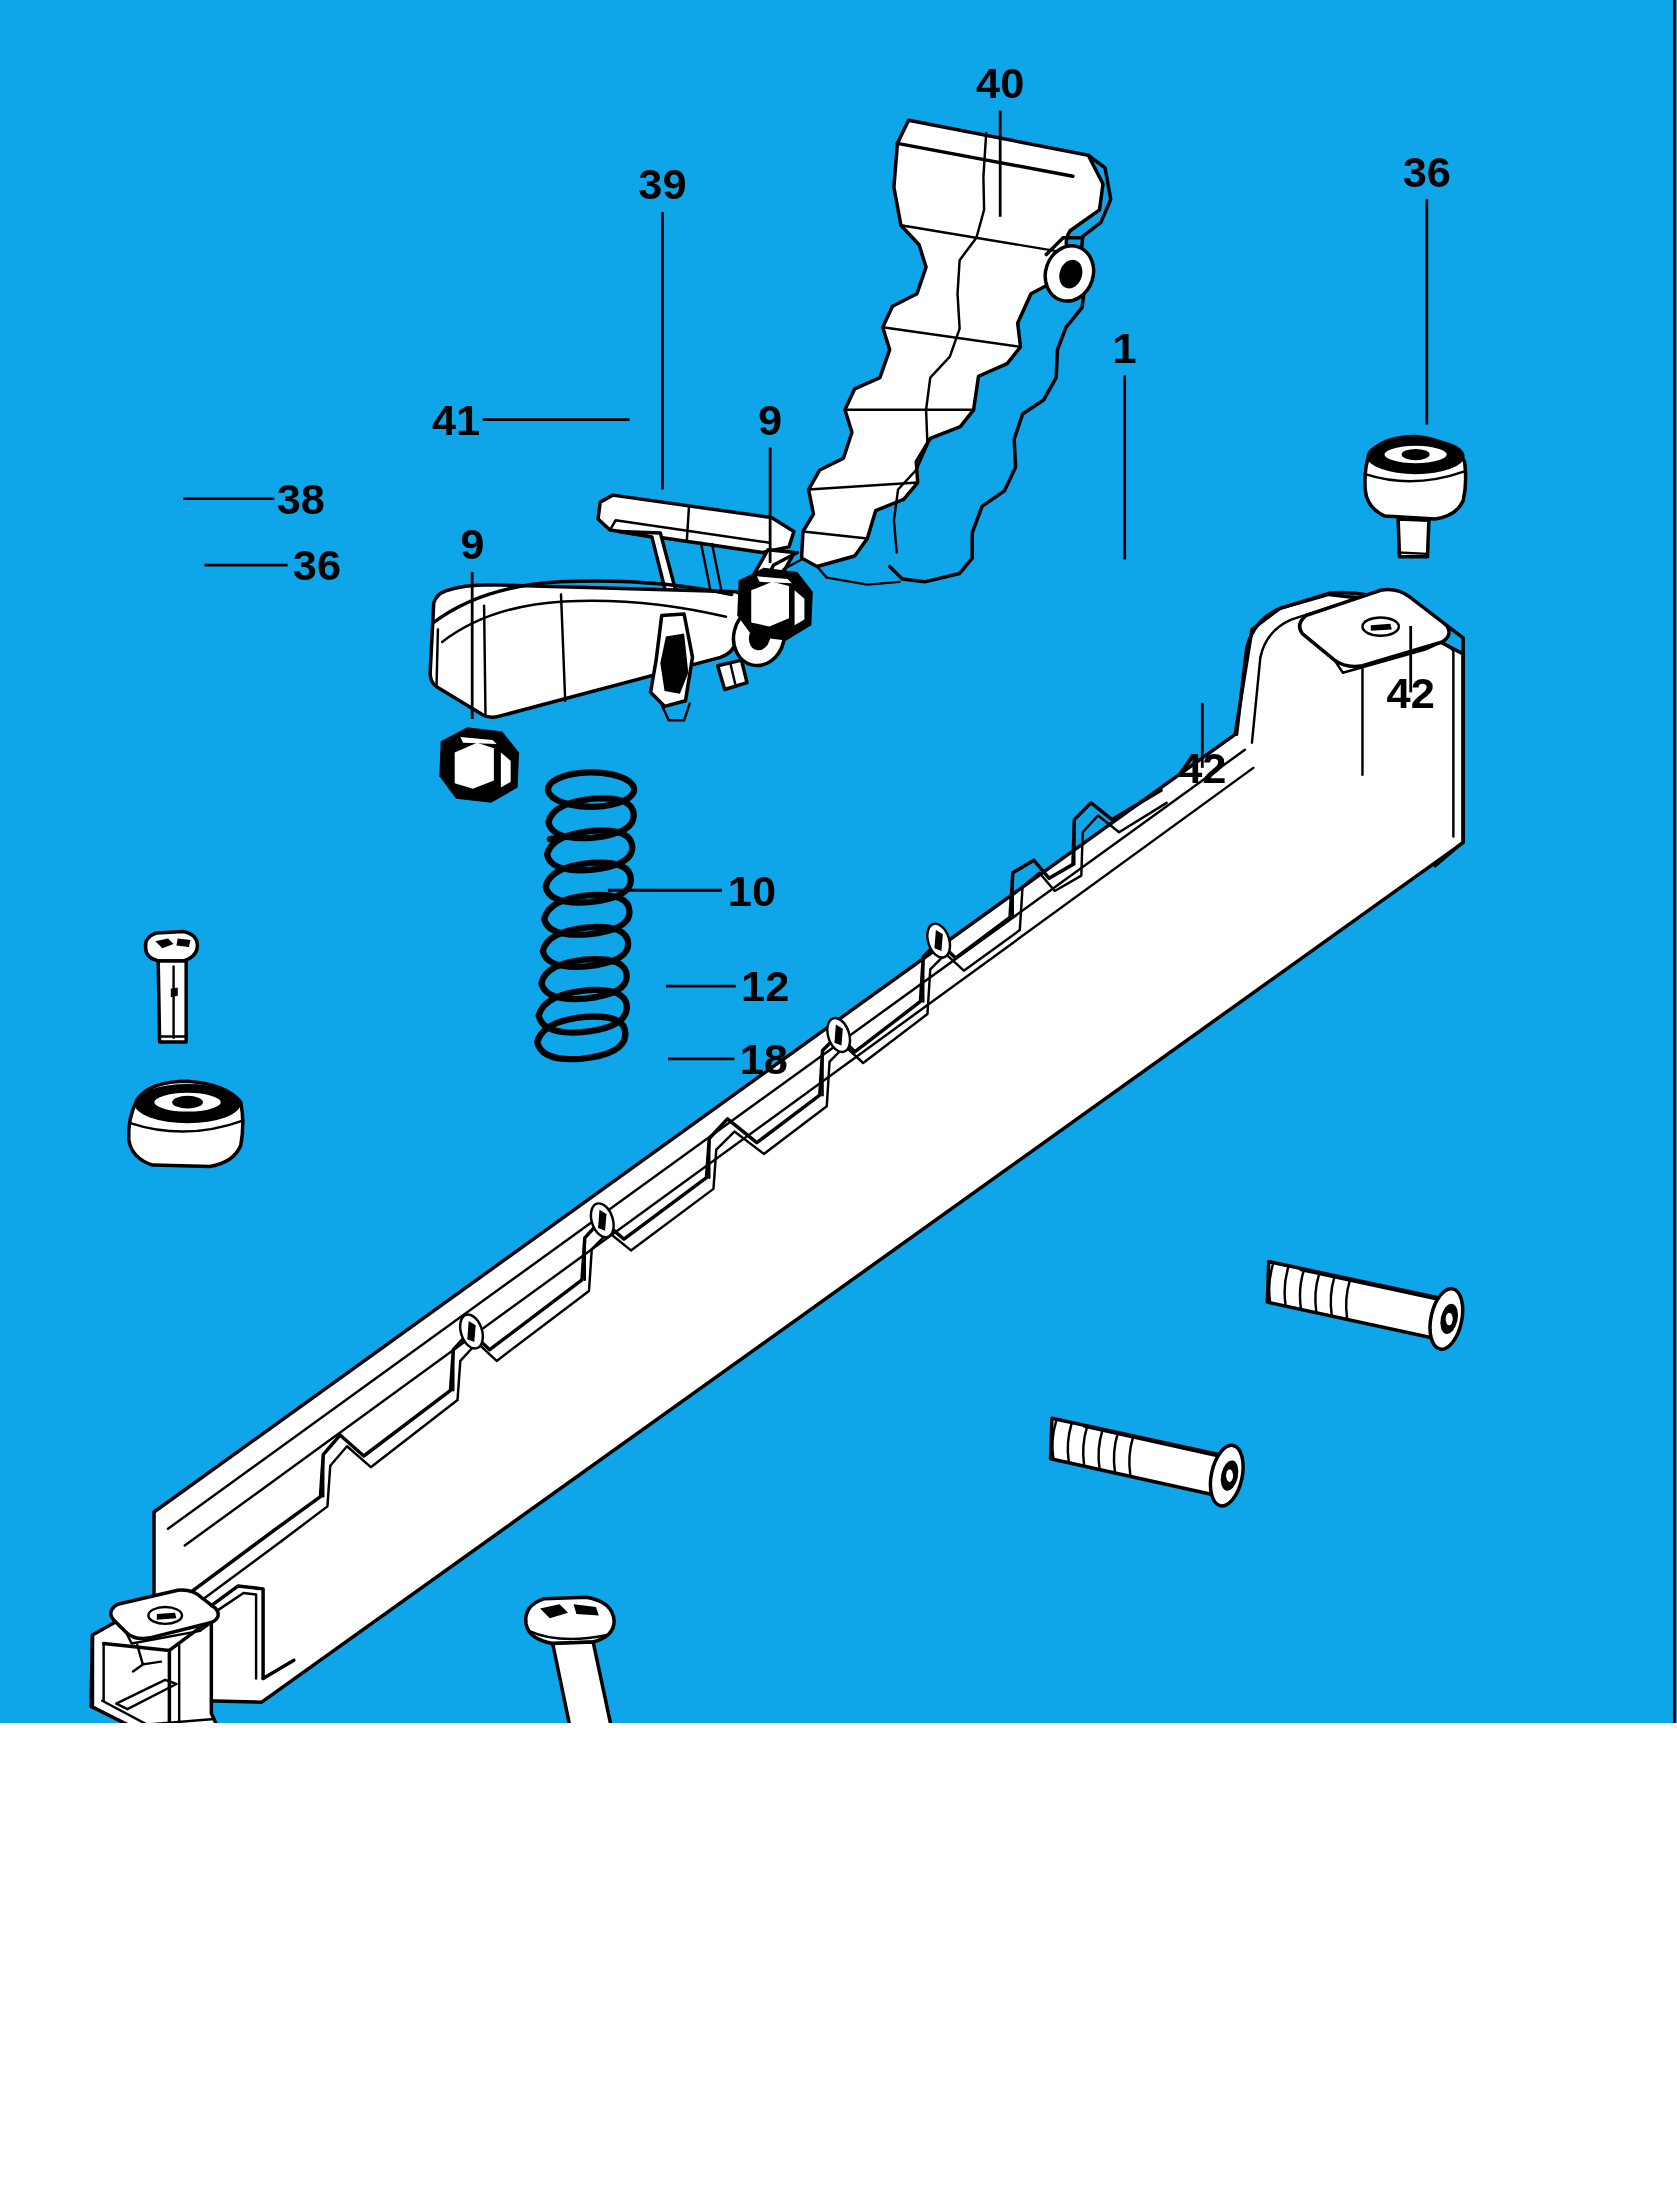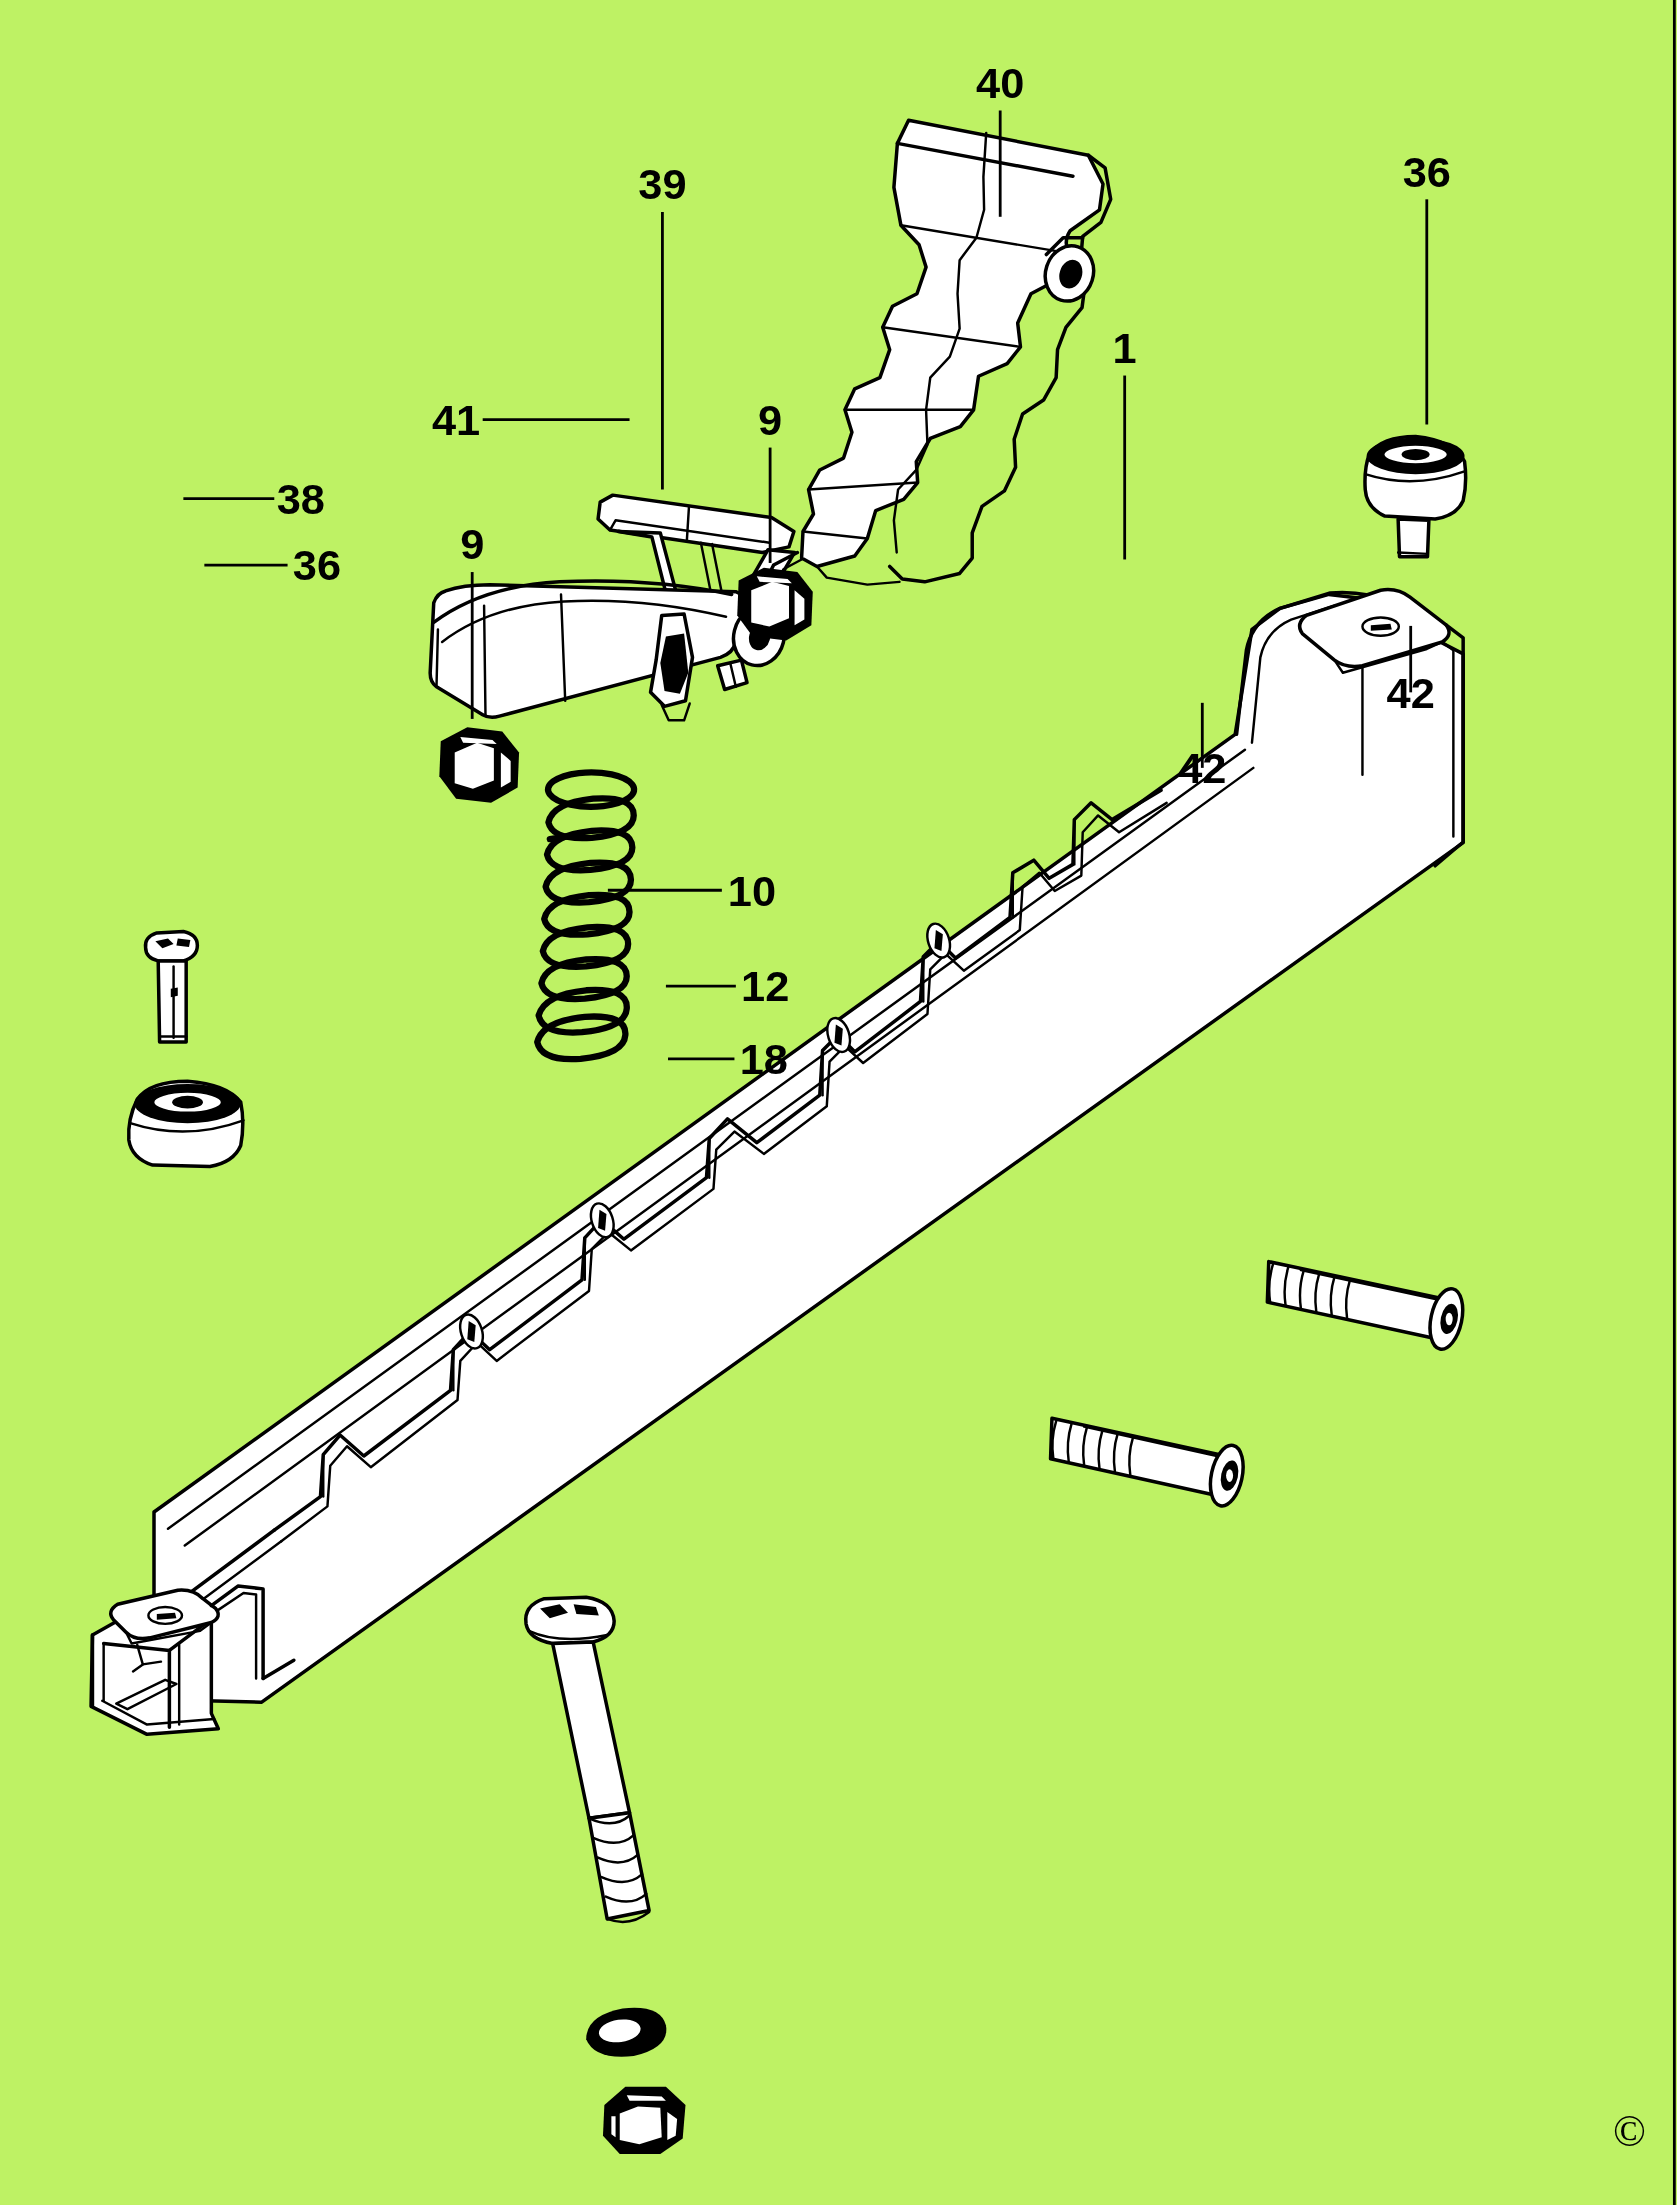--- a/index.html
+++ b/index.html
@@ -6,22 +6,22 @@
     margin: 0;
     padding: 0;
     background: #ffffff;
   }
   body {
     font-family: "Liberation Sans", sans-serif;
   }
   #sheet {
     position: relative;
     width: 1678px;
-    height: 2205px;
-    background: #bef264;
+    height: 1723px;
+    background: #0ea5e9;
     overflow: hidden;
   }
   #sheet svg {
     position: absolute;
     top: 0;
     left: 0;
     width: 1678px;
     height: 2205px;
   }
   .callout-text {

